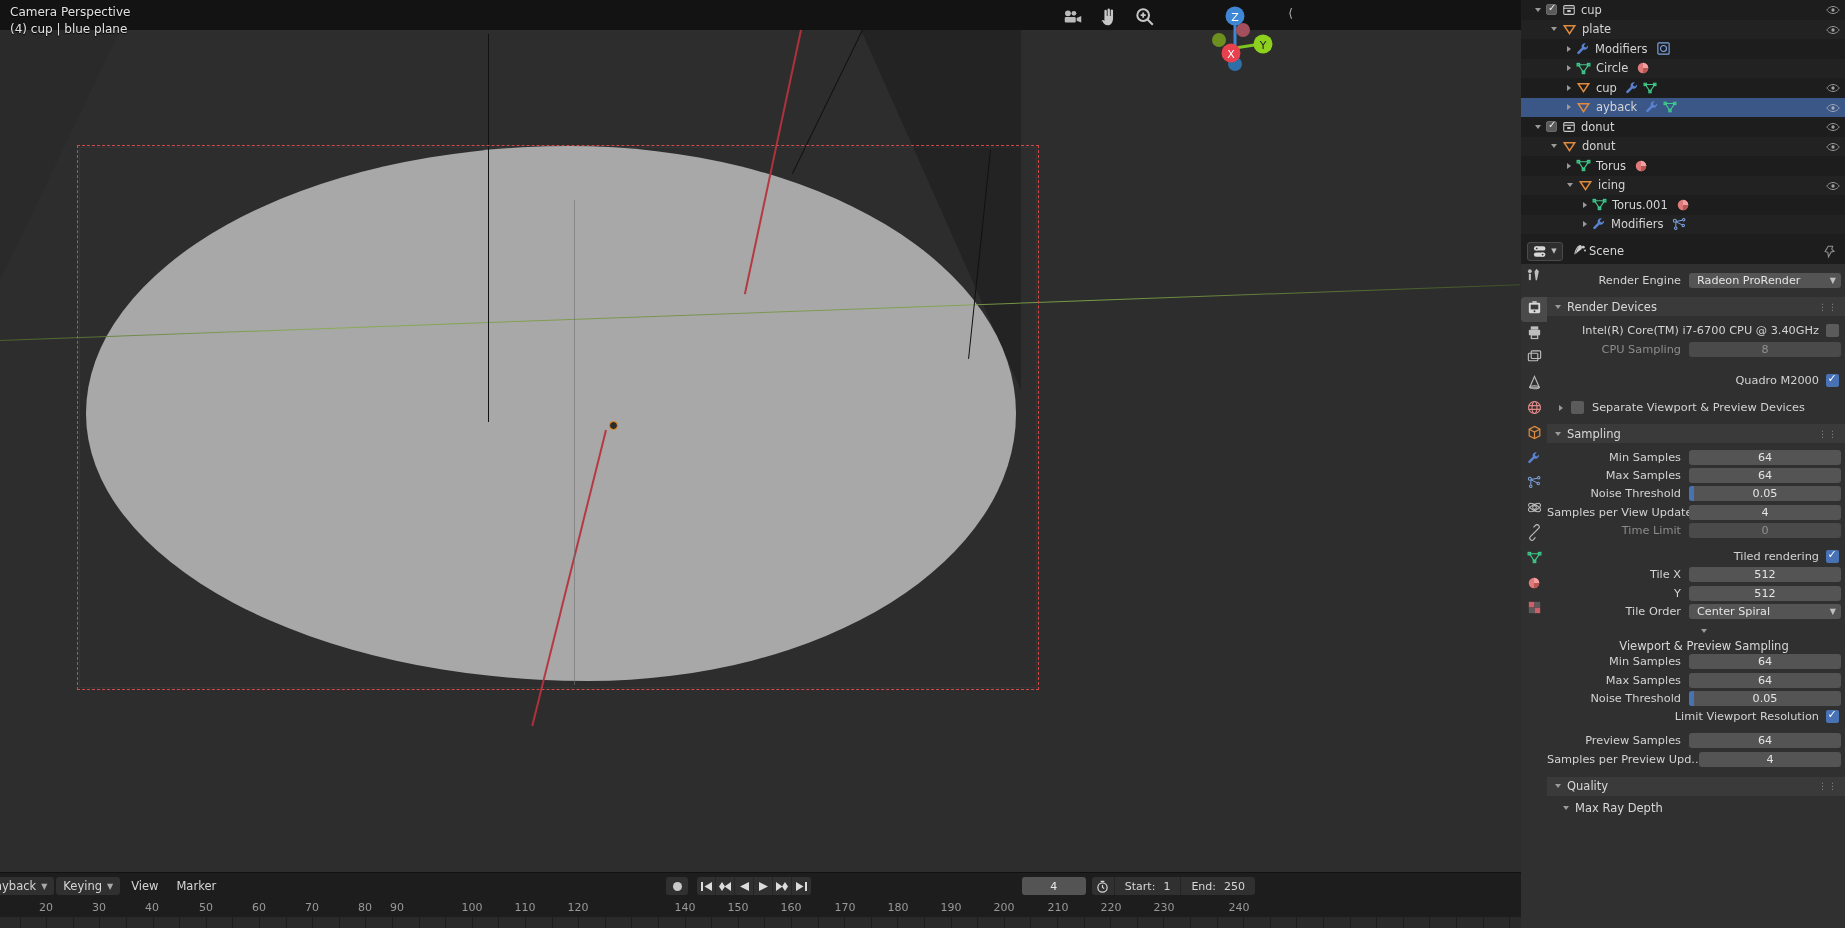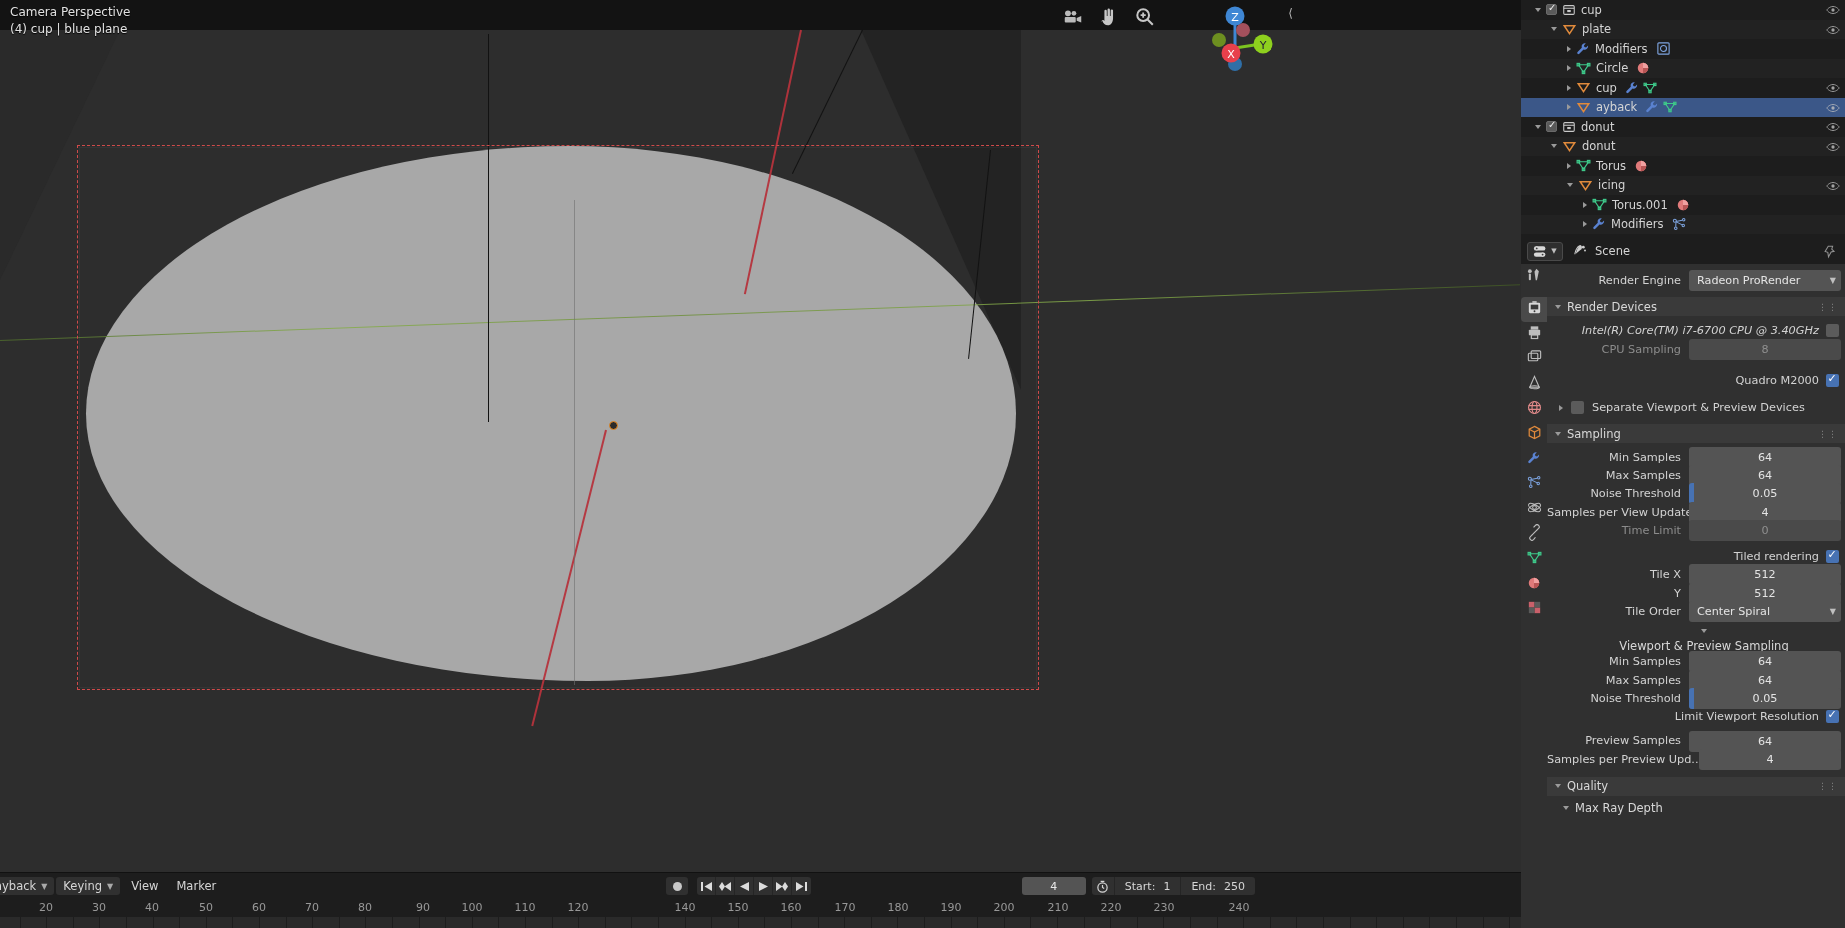--- a/index.html
+++ b/index.html
@@ -93,36 +93,36 @@
     position:relative; }
   .ckbox::after { content:"✓"; position:absolute; left:1px; top:-3px; font-size:10px; color:#ececec; }
 
   
   .props { position:absolute; left:1521px; top:238px; width:324px; height:690px;
     background:#303030; }
   .props-head { position:absolute; left:0; top:0; width:324px; height:26px; background:#1d1d1d;
     display:flex; align-items:center; }
   .editor-sel { margin-left:6px; width:36px; height:19px; background:#2e2e2e; border:1px solid #4a4a4a;
     border-radius:3px; display:flex; align-items:center; justify-content:center; gap:2px; }
-  .bc { margin-left:10px; display:flex; align-items:center; gap:7px; color:#d6d6d6; font-size:11.5px; }
+  .bc { margin-left:10px; display:flex; align-items:center; gap:1px; color:#d6d6d6; font-size:11.5px; }
   .pin { position:absolute; right:8px; top:6px; opacity:.75; }
 
   .tabcol { position:absolute; left:0; top:26px; width:26px; height:664px; background:#303030; }
   .tabbtn { width:26px; height:25px; display:flex; align-items:center; justify-content:center; }
   .tabbtn.active { background:#4a4a4a; border-radius:4px 0 0 4px; }
 
   .pbody { position:absolute; left:26px; top:26px; width:298px; height:664px;
     background:#303030; overflow:hidden; }
   .panel-hd { height:19px; display:flex; align-items:center; gap:6px; padding-left:8px;
     background:#3a3a3a; color:#d8d8d8; font-size:11.5px; }
   .panel-hd.sub { padding-left:16px; background:#303030; }
   .prow { height:17.3px; display:flex; align-items:center; font-size:11.3px; margin-top:1px; }
   .plabel { width:142px; text-align:right; padding-right:8px; color:#d3d3d3; white-space:nowrap; }
   .plabel.dim { color:#8c8c8c; }
-  .pfield { flex:1; height:21px; background:#545454; border-radius:3px; color:#e4e4e4;
+  .pfield { flex:1; height:15px; background:#545454; border-radius:3px; color:#e4e4e4;
     display:flex; align-items:center; justify-content:center; font-size:11.2px; position:relative;
     margin-right:4px; }
   .pfield.dim { background:#4a4a4a; color:#8f8f8f; }
   .pfield.drop { justify-content:flex-start; padding-left:8px; }
   .pfield .caret { position:absolute; right:5px; font-size:8px; color:#c0c0c0; }
   .slbar { position:absolute; left:0; top:0; width:5px; height:100%;
     background:#4772b3; border-radius:3px 0 0 3px; }
   .cbrow { height:17.3px; display:flex; align-items:center; justify-content:flex-end;
     font-size:11.3px; color:#d3d3d3; padding-right:6px; gap:7px; margin-top:1px; }
   .bluecheck { width:13px;height:13px;background:#4772b3;border-radius:2px;position:relative; }
@@ -277,21 +277,21 @@
     </div>
 
     <div class="tl-ruler" id="tl-ruler">
         <div class="tl-tick" style="left: 46px;">20</div>
         <div class="tl-tick" style="left: 99px;">30</div>
         <div class="tl-tick" style="left: 152px;">40</div>
         <div class="tl-tick" style="left: 206px;">50</div>
         <div class="tl-tick" style="left: 259px;">60</div>
         <div class="tl-tick" style="left: 312px;">70</div>
         <div class="tl-tick" style="left: 365px;">80</div>
-        <div class="tl-tick" style="left: 423px;">90</div>
+        <div class="tl-tick" style="left: 397px;">90</div>
         <div class="tl-tick" style="left: 472px;">100</div>
         <div class="tl-tick" style="left: 525px;">110</div>
         <div class="tl-tick" style="left: 578px;">120</div>
         <div class="tl-tick" style="left: 596px; margin-top: 40px;">130</div>
         <div class="tl-tick" style="left: 685px;">140</div>
         <div class="tl-tick" style="left: 738px;">150</div>
         <div class="tl-tick" style="left: 791px;">160</div>
         <div class="tl-tick" style="left: 845px;">170</div>
         <div class="tl-tick" style="left: 898px;">180</div>
         <div class="tl-tick" style="left: 951px;">190</div>
@@ -746,21 +746,21 @@
           <span class="caret">▼</span>
         </div>
       </div>
 
       <div class="panel-hd" style="margin-top:8px;">
         <span class="tri down"></span>
         <span>Render Devices</span>
         <span class="dots">⋮⋮</span>
       </div>
 
-      <div class="cbrow" style="margin-top:6px;font-style:italic;">
+      <div class="cbrow" style="margin-top:6px;">
         <span>Intel(R) Core(TM) i7-6700 CPU @ 3.40GHz</span>
         <span class="emptycheck"></span>
       </div>
       <div class="prow">
         <div class="plabel dim">CPU Sampling</div>
         <div class="pfield dim">8</div>
       </div>
       <div class="cbrow" style="margin-top:14px;">
         <span>Quadro M2000</span>
         <span class="bluecheck"></span>

